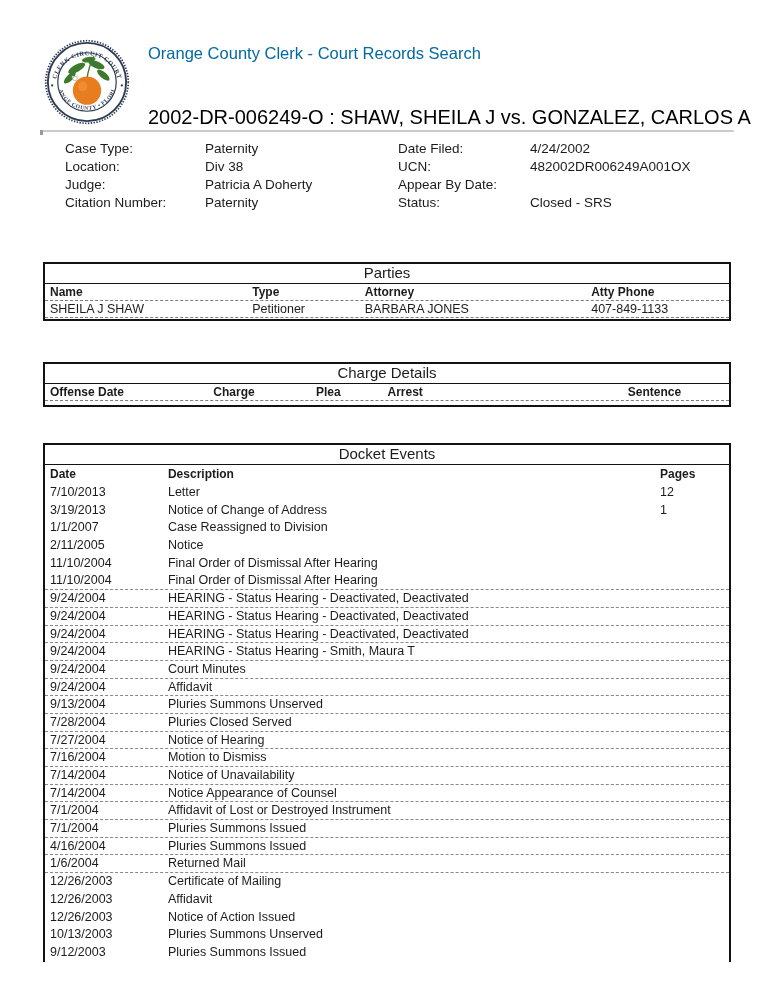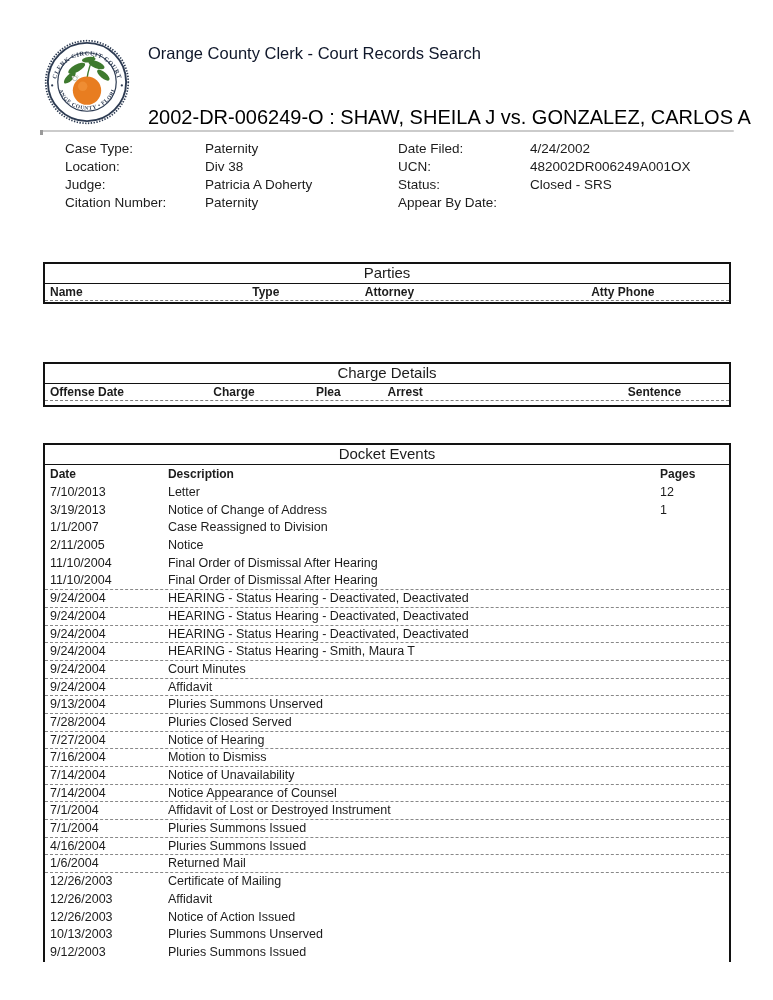--- a/index.html
+++ b/index.html
@@ -2,21 +2,21 @@
 <html><head>
 <meta charset="utf-8">
 <style>
   html,body{margin:0;padding:0;}
   body{
     width:773px;height:1000px;position:relative;background:#ffffff;
     font-family:"Liberation Sans",sans-serif;color:#1c1c1c;overflow:hidden;
   }
   
   .logo{position:absolute;left:44px;top:36px;width:86px;height:92px;}
-  .app-title{position:absolute;left:148px;top:44px;font-size:16.5px;color:#0f172a;white-space:nowrap;}
+  .app-title{position:absolute;left:148px;top:44px;font-size:16.5px;color:#0369a1;white-space:nowrap;}
   .case-title{position:absolute;left:148px;top:106px;font-size:20px;color:#000000;white-space:nowrap;}
   .header-rule{position:absolute;left:40px;top:130px;width:694px;height:2px;background:#cbcbcb;border-radius:2px;}
   .header-rule::before{content:"";position:absolute;left:0;top:0;width:3px;height:5px;background:#9a9a9a;}
   
   .cd-block{position:absolute;top:140px;}
   .cd-left{left:65px;}
   .cd-right{left:398px;}
   .cd-row{display:flex;height:18px;line-height:18px;font-size:13.5px;}
   .cd-left .cd-label{width:140px;}
   .cd-right .cd-label{width:132px;}
@@ -124,40 +124,46 @@
       <div class="cd-label">Date Filed:</div>
       <div class="cd-value">4/24/2002</div>
     </div>
 
     <div class="cd-row">
       <div class="cd-label">UCN:</div>
       <div class="cd-value">482002DR006249A001OX</div>
     </div>
 
     <div class="cd-row">
+      <div class="cd-label">Appear By Date:</div>
+      <div class="cd-value"></div>
+    </div>
+
+    <div class="cd-row">
       <div class="cd-label">Status:</div>
       <div class="cd-value">Closed - SRS</div>
-    </div>
-
-    <div class="cd-row">
-      <div class="cd-label">Appear By Date:</div>
-      <div class="cd-value"></div>
     </div>
 
 </div>
 
 <div class="tbl parties">
   <div class="tbl-title">Parties</div>
   <div class="trow thead dashed">
     <div class="c p-name">Name</div>
     <div class="c p-type">Type</div>
     <div class="c p-attorney">Attorney</div>
     <div class="c p-phone">Atty Phone</div>
   </div>
 
+    <div class="trow tdata dashed">
+      <div class="c p-name">SHEILA J SHAW</div>
+      <div class="c p-type">Petitioner</div>
+      <div class="c p-attorney">BARBARA JONES</div>
+      <div class="c p-phone">407-849-1133</div>
+    </div>
 
 
 </div>
 
 <div class="tbl charges">
   <div class="tbl-title">Charge Details</div>
   <div class="trow thead dashed">
     <div class="c ch-offense">Offense Date</div>
     <div class="c ch-charge">Charge</div>
     <div class="c ch-plea">Plea</div>

